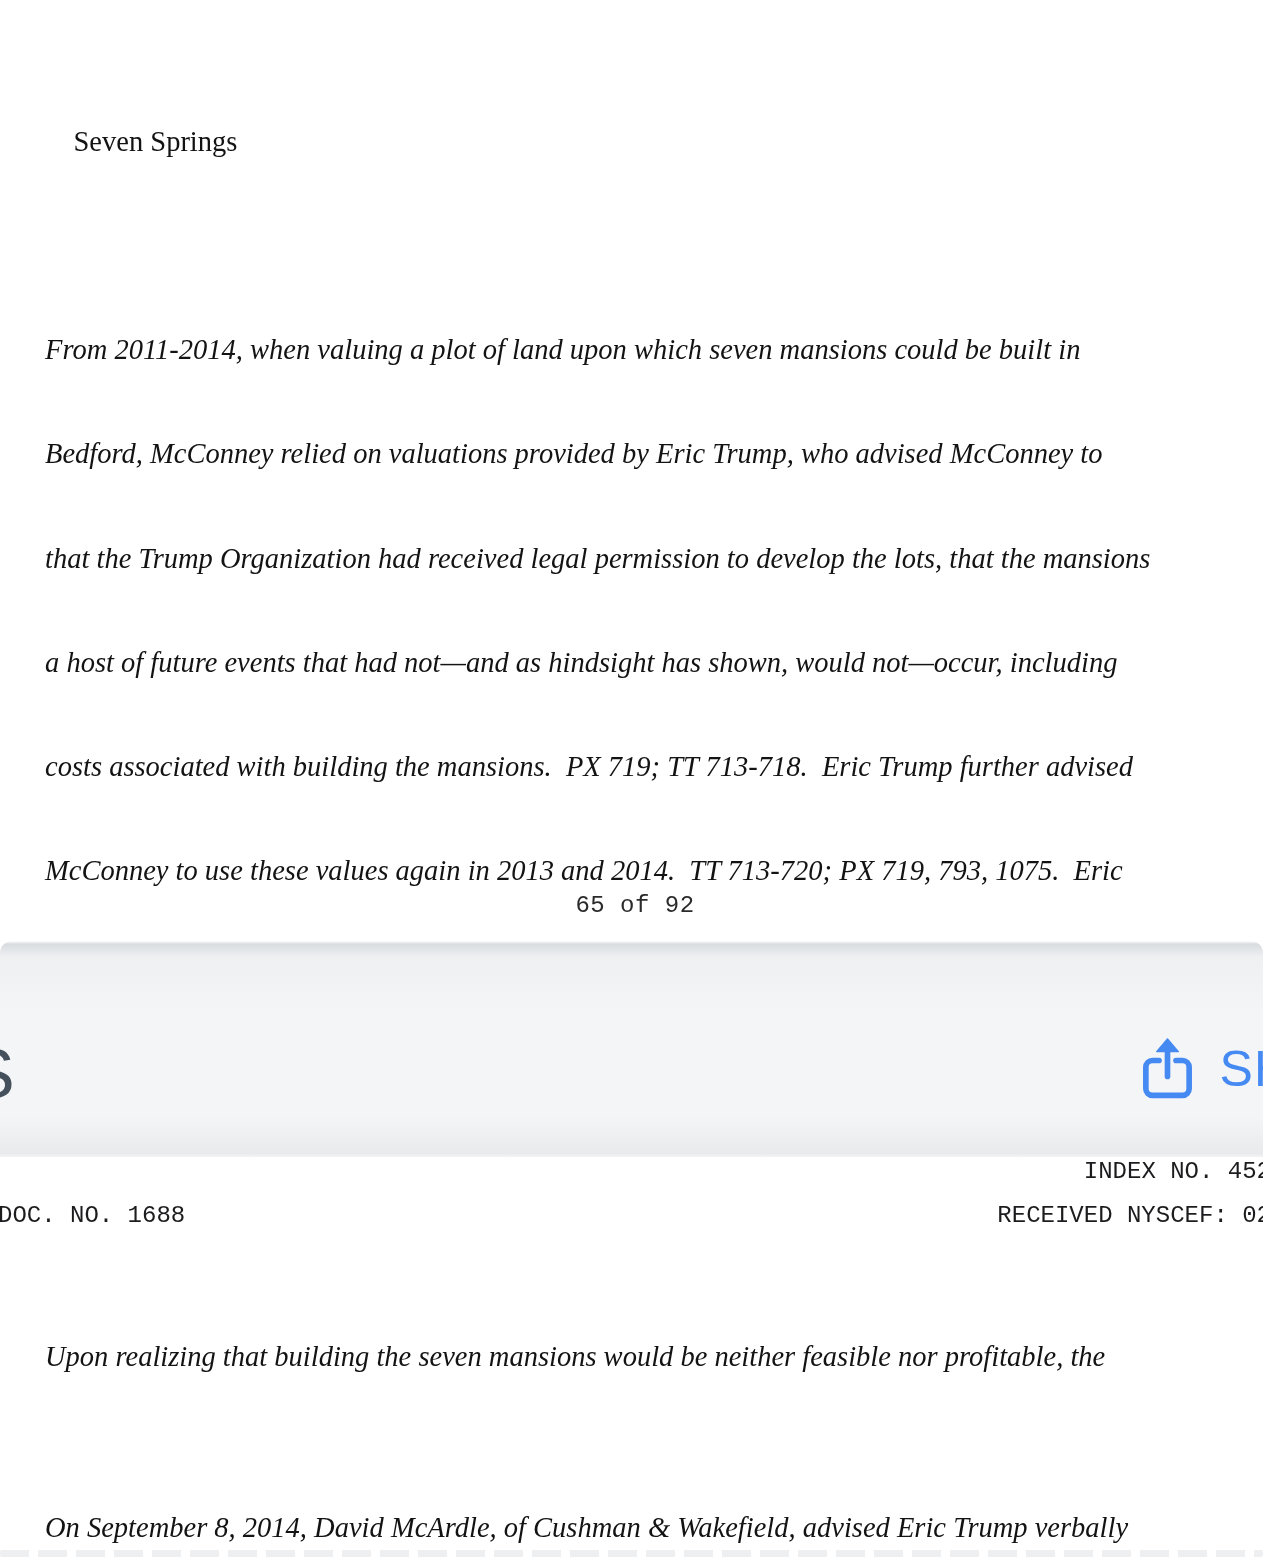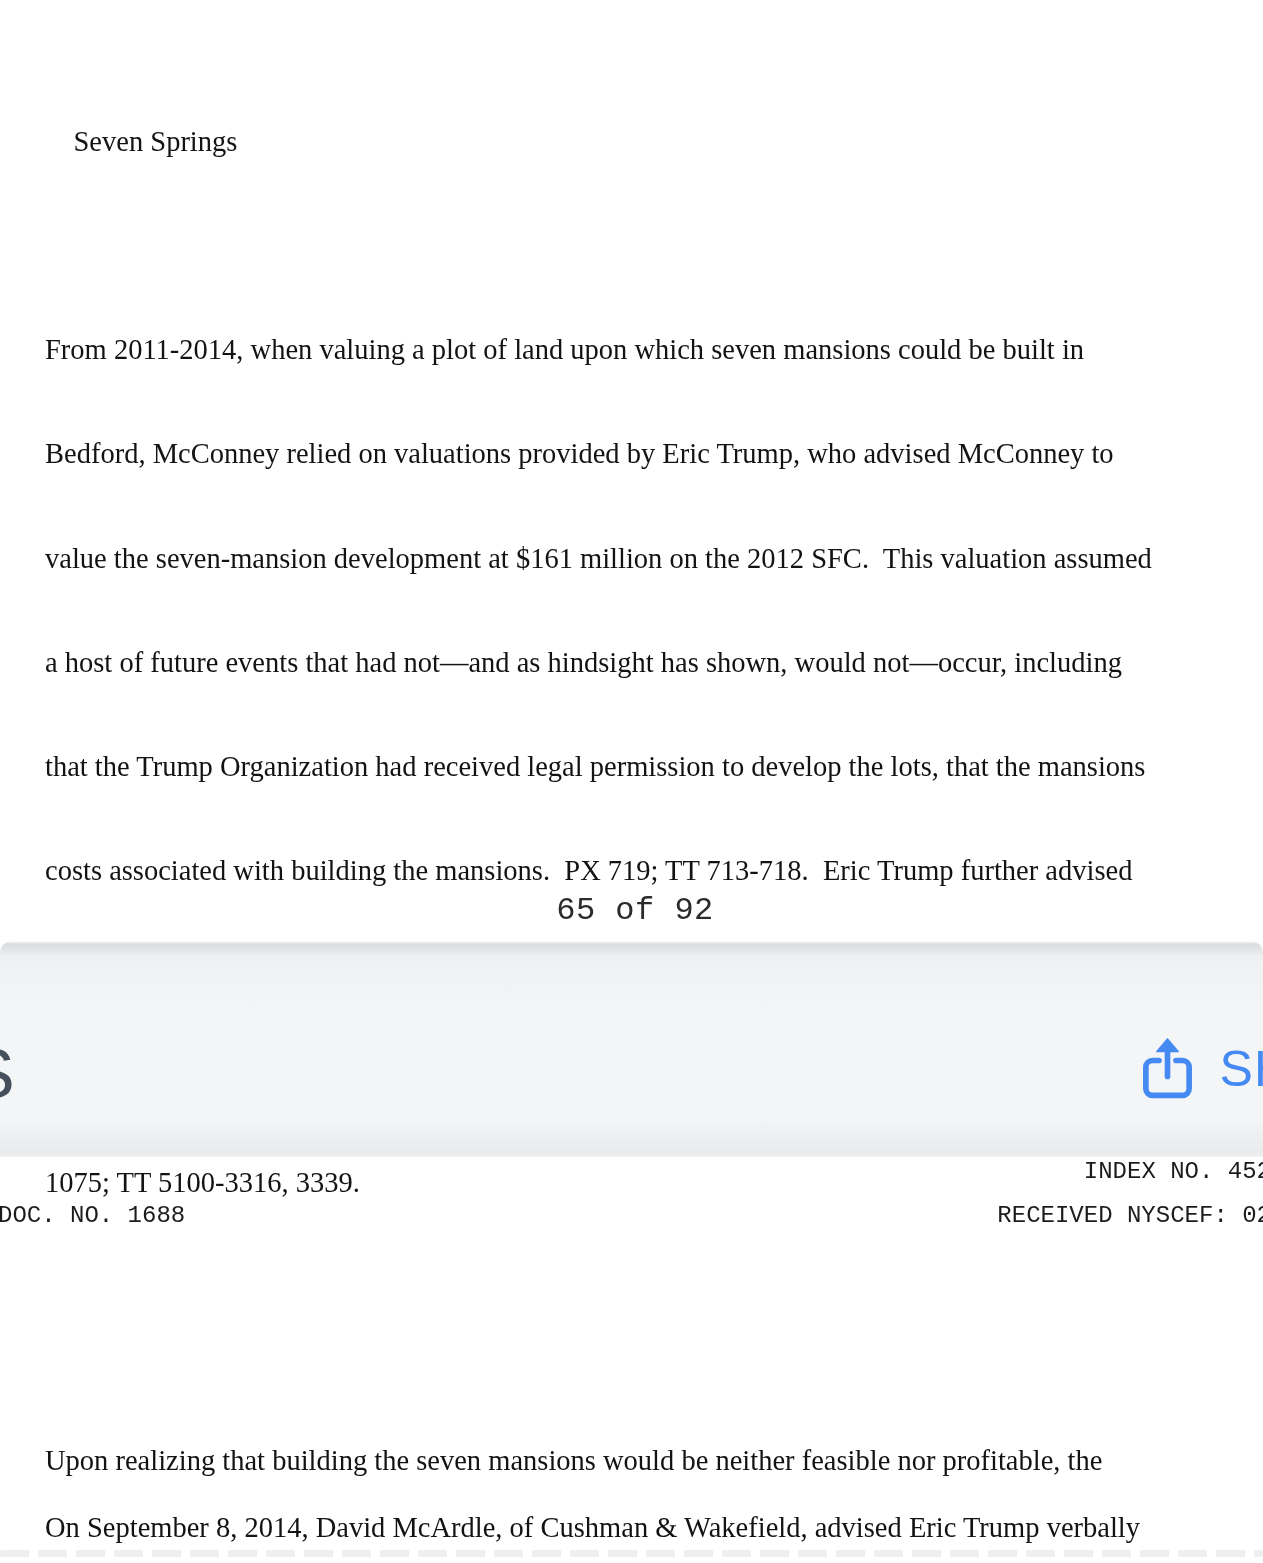--- a/index.html
+++ b/index.html
@@ -12,36 +12,36 @@
   }
   
   .doc-text {
     position: absolute;
     left: 45px; right: 0;
     color: #131313;
     font-size: 28.5px;
     line-height: 34.7px;
     white-space: pre;
   }
-  .doc-text .line { white-space: pre; }
+  .doc-text .line { white-space: pre; font-style: italic; }
   .para { margin: 0; }
   .para + .para { margin-top: 34.7px; }
   .doc-heading {
     text-underline-offset: 2px;
   }
   #top-block { top: 21px; }
   #bottom-block { top: 1372px; }
 
   
   .page-number {
     position: absolute;
     top: 892px; left: 7px; right: 0;
     text-align: center;
     font-family: "Liberation Mono", "DejaVu Sans Mono", monospace;
-    font-size: 32px;
+    font-size: 24px;
     color: #2b2b2b;
     letter-spacing: 0.5px;
   }
 
   
   .viewer-toolbar {
     position: absolute;
     left: 0; right: 0;
     top: 941px; height: 216px;
     border-radius: 12px 12px 0 0;
@@ -104,23 +104,22 @@
 </head>
 <body>
 
 <div class="doc-text" id="top-block">
   <div class="para">
     <span class="doc-heading">Seven Springs</span>
   </div>
   <div class="para" style="margin-top:0;">
     <div class="line">From 2011-2014, when valuing a plot of land upon which seven mansions could be built in</div>
     <div class="line">Bedford, McConney relied on valuations provided by Eric Trump, who advised McConney to</div>
-    <div class="line">value the seven-mansion development at $161 million on the 2012 SFC.  This valuation assumed</div>
+    <div class="line">that the Trump Organization had received legal permission to develop the lots, that the mansions</div>
     <div class="line">a host of future events that had not—and as hindsight has shown, would not—occur, including</div>
-    <div class="line">that the Trump Organization had received legal permission to develop the lots, that the mansions</div>
     <div class="line">costs associated with building the mansions.  PX 719; TT 713-718.  Eric Trump further advised</div>
     <div class="line">McConney to use these values again in 2013 and 2014.  TT 713-720; PX 719, 793, 1075.  Eric</div>
     <div class="line">Trump was events that the values he was providing would be used on his father’s SFCs.  PX</div>
     <div class="line">1075; TT 5100-3316, 3339.</div>
   </div>
   <div class="para">
     <div class="line">Upon realizing that building the seven mansions would be neither feasible nor profitable, the</div>
     
     
     

